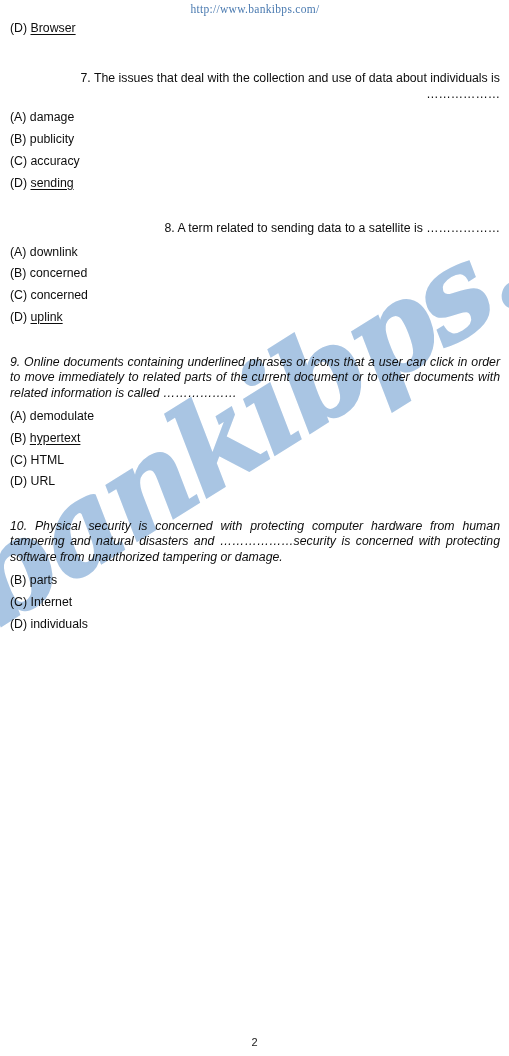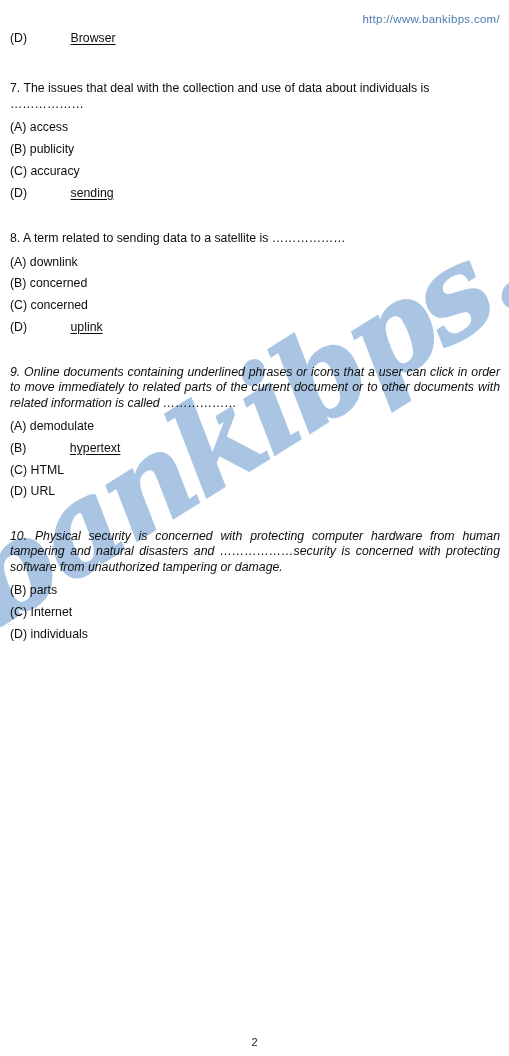--- a/index.html
+++ b/index.html
@@ -49,45 +49,45 @@
   }
 
   
   #content {
     position: relative;
     z-index: 2;
     padding: 0 9px 0 10px;
   }
 
   .doc-header {
-    text-align: right;
+    text-align: center;
     color: #4a7ab0;
     font-size: 11.5px;
     letter-spacing: 0.3px;
-    padding-top: 13px;
+    padding-top: 3px;
     margin: 0 0 7px 0;
-    font-family: Liberation Sans, sans-serif;
+    font-family: Liberation Serif, serif;
   }
 
   .opt {
     font-size: 12.3px;
     line-height: 1.0;
     margin: 0 0 9.5px 0;
     white-space: nowrap;
   }
   .opt .ans {
     text-decoration: underline;
     text-underline-offset: 2px;
-    margin-left: 40px;
   }
 
   .q-stem {
     font-size: 12.3px;
     line-height: 1.32;
     margin: 0 0 10px 0;
+    text-align: right;
   }
   .q-stem.justify {
     text-align: justify;
     text-align-last: left;
     font-style: italic;
   }
   .q-stem.tight {
     line-height: 1.25;
   }
 
@@ -124,21 +124,21 @@
     <div class="opt">
       <span>(D) </span><span class="ans">Browser</span>
     </div>
 
     <div class="gap-lg"></div>
 
     <div id="questions">
         <div class="q-block">
           <div class="q-stem">7. The issues that deal with the collection and use of data about individuals is ………………</div>
           <div class="opts-after-stem">
-            <div class="opt"><span>(A) </span><span>access</span></div>
+            <div class="opt"><span>(A) </span><span>damage</span></div>
             <div class="opt"><span>(B) </span><span>publicity</span></div>
             <div class="opt"><span>(C) </span><span>accuracy</span></div>
             <div class="opt"><span>(D) </span><span class="ans">sending</span></div>
           </div>
         </div>
         <div class="gap-md"></div>
         <div class="q-block">
           <div class="q-stem">8. A term related to sending data to a satellite is ………………</div>
           <div class="opts-after-stem">
             <div class="opt"><span>(A) </span><span>downlink</span></div>

